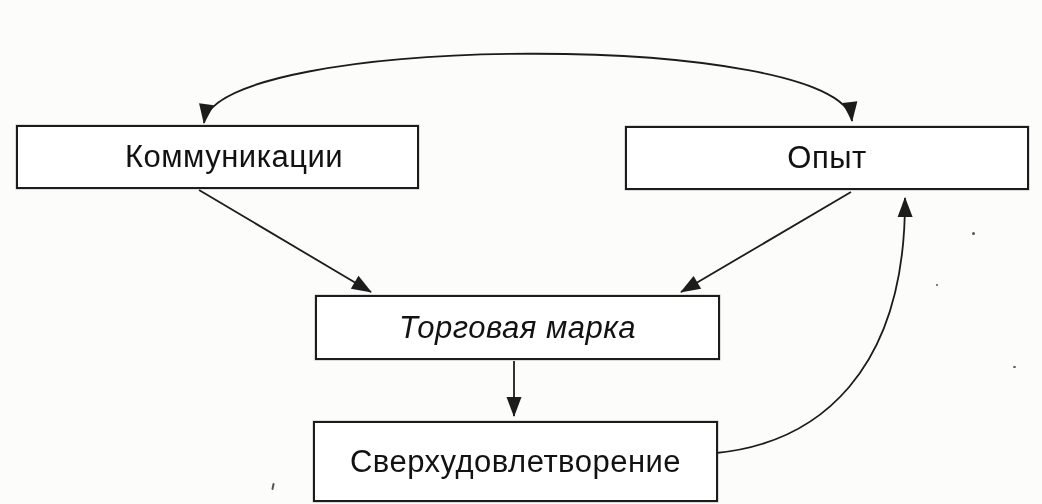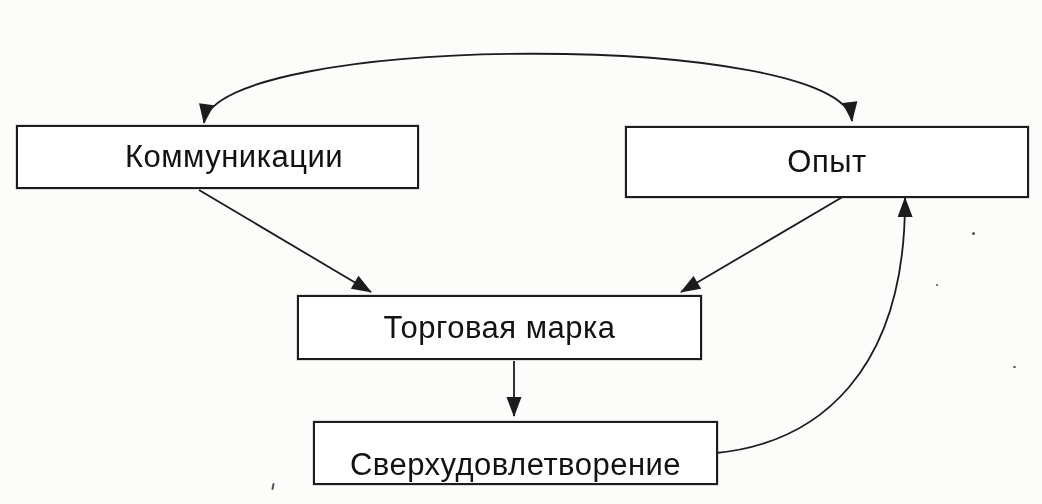--- a/index.html
+++ b/index.html
@@ -34,23 +34,23 @@
     display:flex;
     align-items:center;
     justify-content:center;
     color:var(--text);
     font-size:31px;
     letter-spacing:0.5px;
     white-space:nowrap;
     box-shadow:0 0 0 0.5px rgba(0,0,0,0.25);
   }
   .node-communications{left:16px;top:125px;width:403px;height:64px;padding-left:33px;}
-  .node-experience{left:625px;top:126px;width:404px;height:72px;}
-  .node-brand{left:297px;top:295px;width:405px;height:65px;}
-  .node-oversatisfaction{left:313px;top:421px;width:405px;height:64px;align-items:flex-end;}
+  .node-experience{left:625px;top:126px;width:404px;height:64px;}
+  .node-brand{left:315px;top:295px;width:405px;height:65px;font-style:italic;}
+  .node-oversatisfaction{left:313px;top:421px;width:405px;height:81px;}
   .speckle{
     position:absolute;
     background:var(--line);
     opacity:0.75;
     border-radius:50%;
   }
   .speckle.s1{left:272px;top:483px;width:2px;height:7px;border-radius:1px;transform:rotate(12deg);}
   .speckle.s2{left:972px;top:232px;width:3px;height:3px;}
   .speckle.s3{left:936px;top:284px;width:2px;height:2px;}
   .speckle.s4{left:1013px;top:366px;width:3px;height:2px;}

